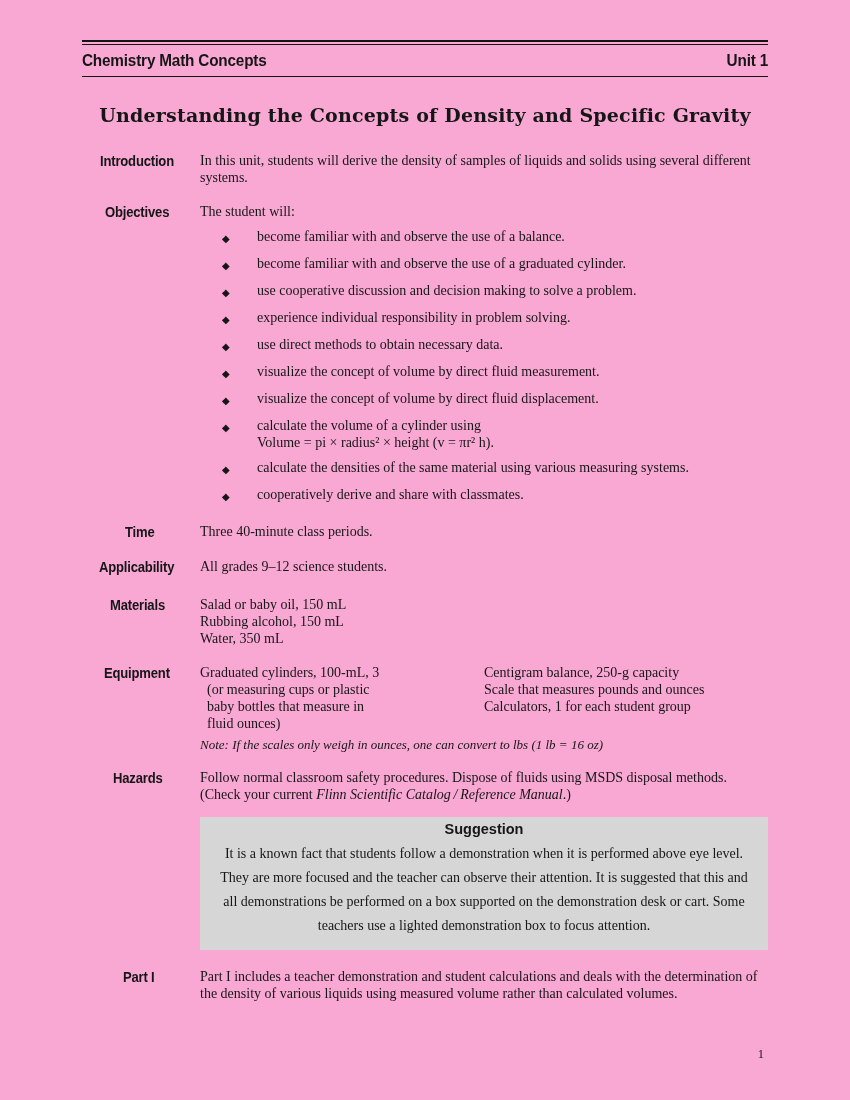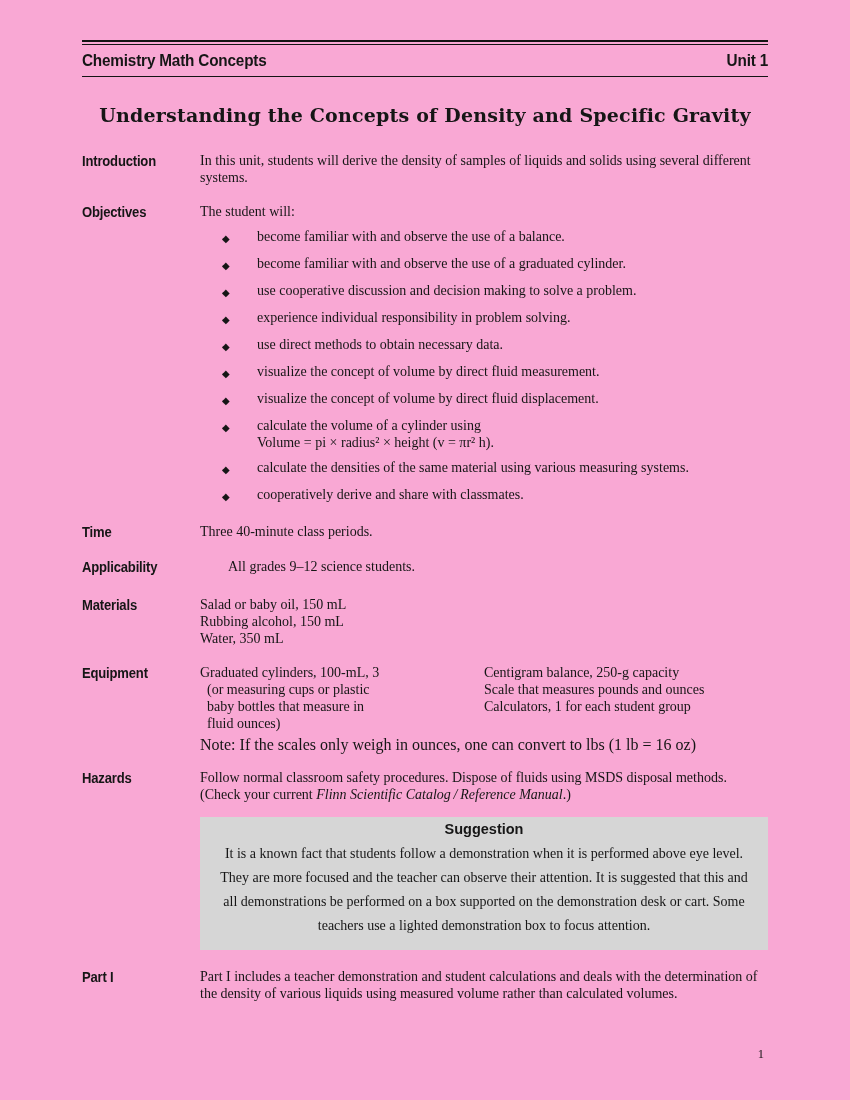--- a/index.html
+++ b/index.html
@@ -24,42 +24,42 @@
 
   
   .main-title {
     text-align:center; font-family:"DejaVu Serif", serif; font-weight:700;
     font-size:19px; margin-top:27px; letter-spacing:0.2px;
   }
 
   
   .sections { margin-top:26px; }
   .section { display:flex; margin-bottom:17px; }
-  .section.gap-lg { margin-bottom:20px;gap:28px; }
-  .label-col { width:118px; flex:none; }
+  .section.gap-lg { margin-bottom:20px; }
+  .label-col { width:118px; flex:none;text-align:center; }
   .sec-label {
     font-family:"Liberation Sans", sans-serif; font-weight:700; font-size:14.5px;
     letter-spacing:-0.2px; display:inline-block; transform:scaleX(0.9); transform-origin:0 50%;
     white-space:nowrap;
   }
   .body-col { flex:1; font-size:14px; line-height:17px; }
   .pre { white-space:pre-wrap; }
 
   
   .obj-list { list-style:none; margin:7px 0 1px 0; padding:0 0 0 22px; }
   .obj-item { display:flex; margin-top:8px; align-items:flex-start; }
   .bullet { width:23px; flex:none; font-size:10px; padding-top:2px; }
   .obj-text { white-space:pre-line;padding-left:12px; }
 
   
   .two-col { display:flex; }
   .col-left { width:284px; flex:none; }
   .col-right { flex:1; }
 
-  .note-line { margin-top:5px; font-size:16px; line-height:15px; }
+  .note-line { margin-top:5px; font-style:italic; font-size:13px; line-height:15px; }
 
   
   .suggestion {
     background:#d6d6d6; margin:14px 0 1px 0; padding:4px 13px 12px 13px;
   }
   .suggestion-title {
     text-align:center; font-family:"Liberation Sans", sans-serif; font-weight:700;
     font-size:14.5px; margin-bottom:4px;
   }
   .suggestion-text { font-size:14px; line-height:24px;text-align:center; }

